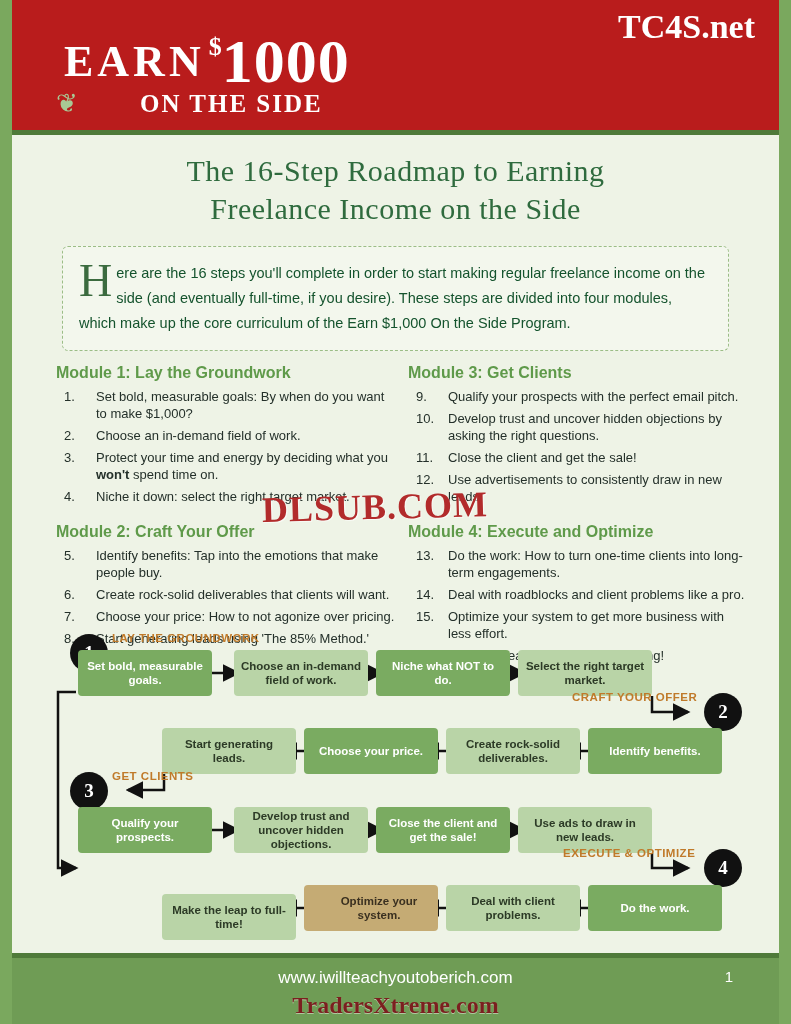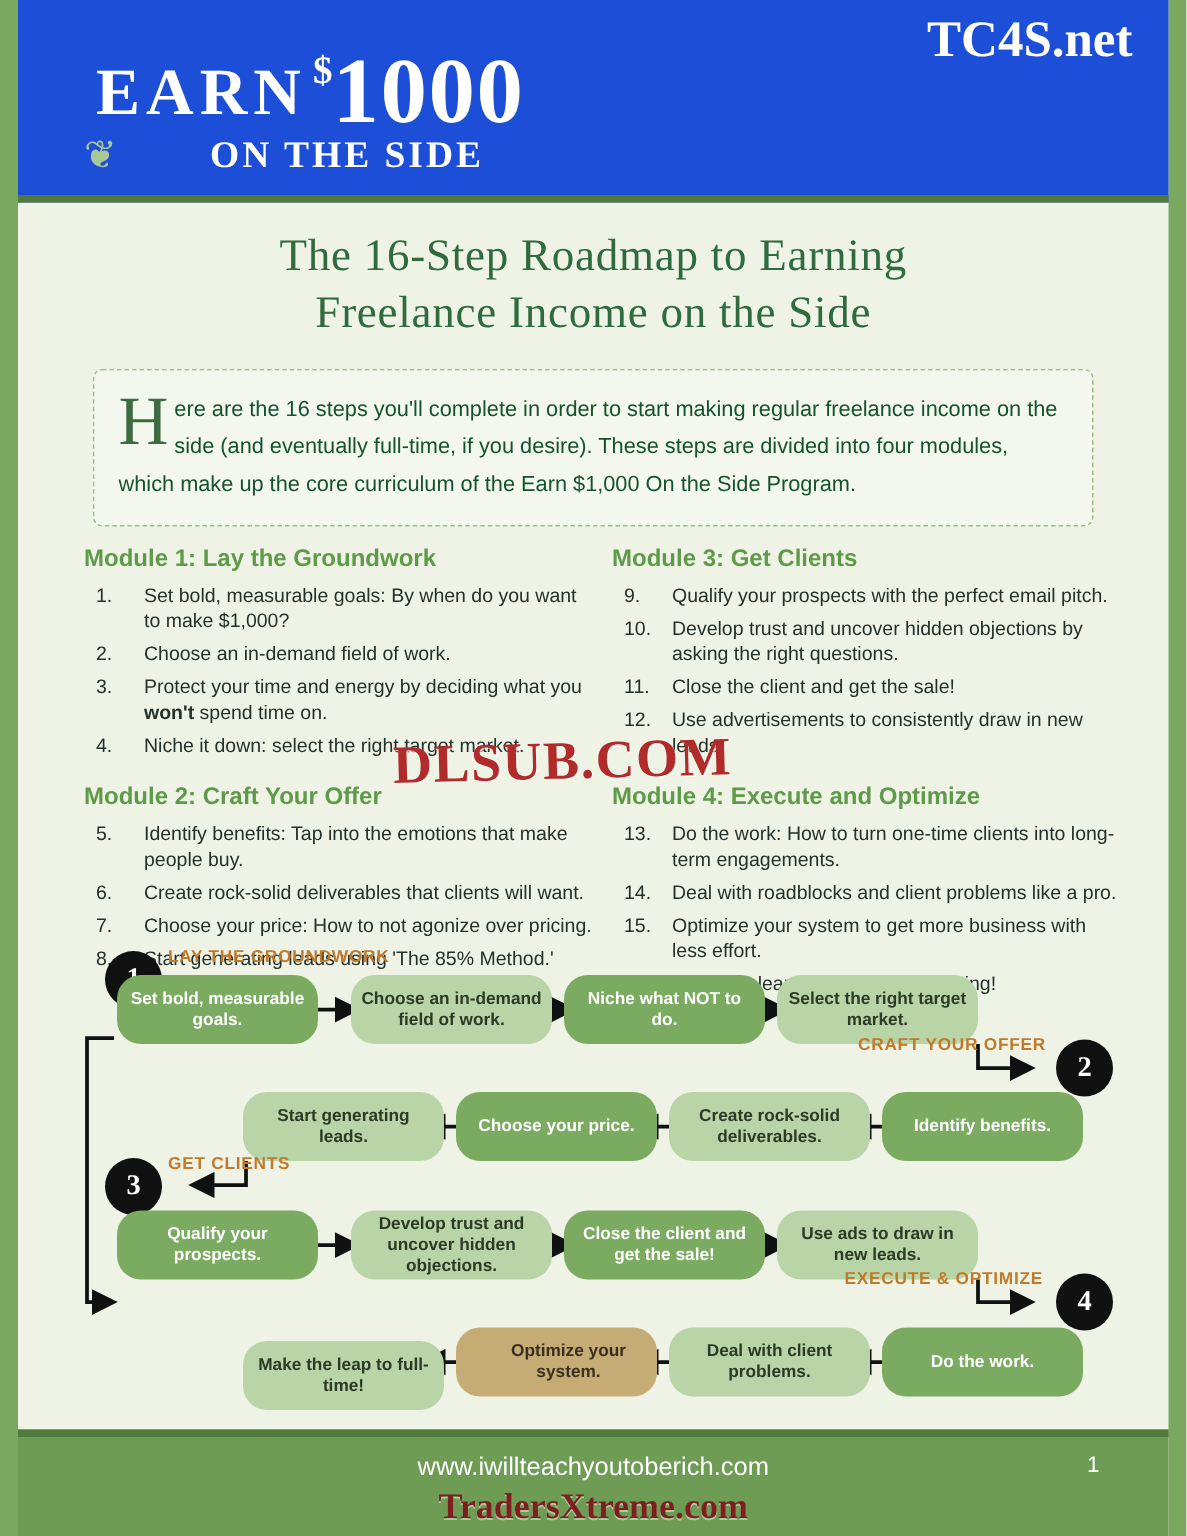--- a/index.html
+++ b/index.html
@@ -13,21 +13,21 @@
   .page{
     position:absolute;inset:0;
     background:#eef3e6;
     border-left:12px solid #7aa85e;
     border-right:12px solid #7aa85e;
     box-sizing:border-box;
   }
   
   .header{
     position:absolute;left:0;right:0;top:0;height:130px;
-    background:#1d4ed8;
+    background:#b91c1c;
     border-bottom:5px solid #4f7a3a;
   }
   .brand{
     position:absolute;right:24px;top:8px;
     font-family:"Liberation Serif", serif;
     font-size:34px;font-weight:bold;color:#ffffff;
     letter-spacing:0px;
   }
   .earn-wrap{
     position:absolute;left:52px;top:26px;color:#ffffff;
@@ -106,21 +106,21 @@
     font-family:"Liberation Serif", serif;
     font-size:36px;font-weight:bold;color:#b22b2b;
     letter-spacing:1px;
     text-shadow:1px 1px 0 rgba(255,255,255,.6);
     transform:rotate(-1.5deg);
     pointer-events:none;
   }
   
   .flow{position:absolute;left:0;right:0;top:620px;height:320px;}
   .node{
-    position:absolute;width:134px;height:46px;border-radius:16px;
+    position:absolute;width:134px;height:46px;border-radius:4px;
     display:flex;align-items:center;justify-content:center;text-align:center;
     font-size:11.5px;font-weight:bold;line-height:14px;color:#23331f;
     padding:0 6px;box-sizing:border-box;
   }
   .n-dark{background:#7aab61;color:#ffffff;}
   .n-light{background:#b9d4a7;color:#2c3a26;}
   .n-tan{background:#c5ab74;color:#3a3020;padding-left:22px;}
   .circ{
     position:absolute;width:38px;height:38px;border-radius:50%;
     background:#111;color:#fff;display:flex;align-items:center;justify-content:center;

